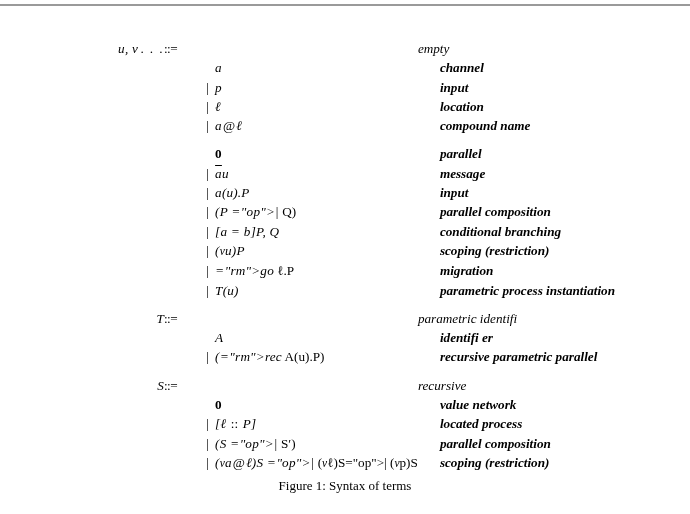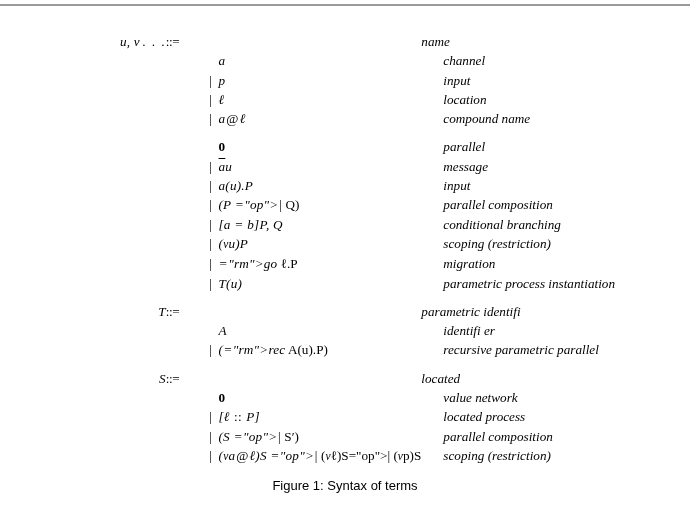--- a/index.html
+++ b/index.html
@@ -22,21 +22,21 @@
     position: absolute;
     top: 4px;
     left: 0;
     width: 690px;
     height: 2px;
     background: #9a9a9a;
   }
 
   #figure {
     position: absolute;
-    top: 32px;
+    top: 39px;
     left: 0;
     width: 690px;
   }
 
   table.grammar {
     border-collapse: collapse;
     margin: 0 auto;
     width: 540px;
   }
 
@@ -107,51 +107,52 @@
   .dots {
     font-style: normal;
     letter-spacing: 1.4px;
   }
   .gloss-text {
     font-style: italic;
     font-size: 13.2px;
   }
   .gloss-indent {
     padding-left: 22px;
+    font-weight: bold;
   }
   .nu {
     font-style: italic;
     font-size: 11.5px;
   }
 
   #caption {
     position: absolute;
     top: 478px;
     left: 0;
     width: 690px;
     text-align: center;
     font-size: 13px;
-    font-family: Liberation Sans, sans-serif;
+    font-family: Liberation Serif, serif;
     color: #000000;
   }
 </style>
 </head>
 <body style="background: rgb(255, 255, 255); color: rgb(0, 0, 0);">
 
 <div id="top-rule" style="background: rgb(154, 154, 154);"></div>
 
 <div id="figure">
   <table class="grammar">
     <tbody id="grammar-body">
         <tr>
           <td class="lhs"><span class="math">u, v</span><span class="dots"> . . .</span></td>
           <td class="def"><span class="defsym">::=</span></td>
           <td class="bar"></td>
           <td class="prod"></td>
-          <td class="gloss"><span class="gloss-text">name</span></td>
+          <td class="gloss"><span class="gloss-text">empty</span></td>
         </tr>
         <tr>
           <td class="lhs"></td>
           <td class="def"></td>
           <td class="bar"></td>
           <td class="prod"><span class="math">a</span></td>
           <td class="gloss"><span class="gloss-text gloss-indent">channel</span></td>
         </tr>
         <tr>
           <td class="lhs"></td>
@@ -258,21 +259,21 @@
           <td class="gloss"><span class="gloss-text gloss-indent">recursive parametric parallel</span></td>
         </tr>
         <tr class="spacer">
           <td colspan="5"></td>
         </tr>
         <tr>
           <td class="lhs"><span class="math">S</span></td>
           <td class="def"><span class="defsym">::=</span></td>
           <td class="bar"></td>
           <td class="prod"></td>
-          <td class="gloss"><span class="gloss-text">located</span></td>
+          <td class="gloss"><span class="gloss-text">recursive</span></td>
         </tr>
         <tr>
           <td class="lhs"></td>
           <td class="def"></td>
           <td class="bar"></td>
           <td class="prod"><span class="bold0">0</span></td>
           <td class="gloss"><span class="gloss-text gloss-indent">value network</span></td>
         </tr>
         <tr>
           <td class="lhs"></td>

